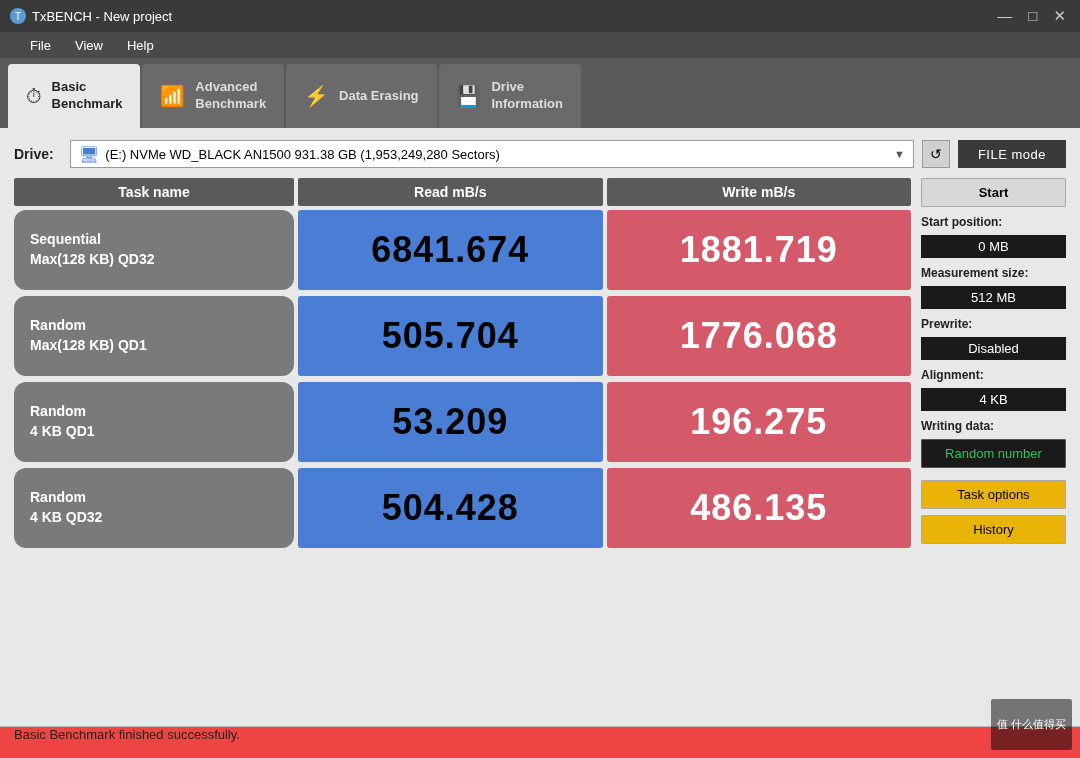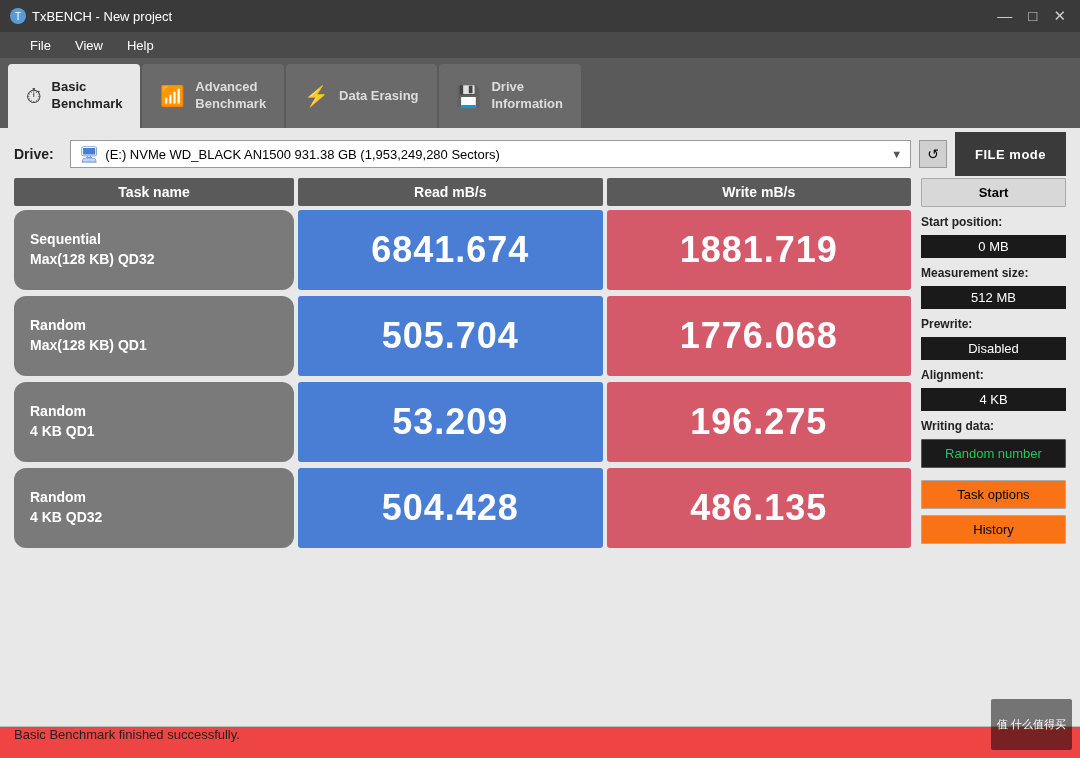--- a/index.html
+++ b/index.html
@@ -144,23 +144,23 @@
       align-items: center;
       justify-content: center;
       cursor: pointer;
       font-size: 14px;
     }
     .file-mode-btn {
       background: #3a3a3a;
       color: white;
       border: none;
       padding: 0 20px;
-      height: 44px;
-      font-size: 13px;
-      font-weight: 700;
+      height: 28px;
+      font-size: 13px;
+      font-weight: 400;
       cursor: pointer;
       letter-spacing: 0.5px;
     }
 
     
     .bench-table {
       flex: 1;
       display: flex;
       flex-direction: column;
       gap: 0;
@@ -198,21 +198,21 @@
       display: flex;
       align-items: center;
       padding: 0 16px;
       font-weight: 700;
       font-size: 14px;
       line-height: 1.4;
       border-radius: 12px;
     }
     .bench-value-read {
       background: #4a7ed4;
-      color: #ffffff;
+      color: #000000;
       display: flex;
       align-items: center;
       justify-content: center;
       font-size: 36px;
       font-weight: 700;
       border-radius: 3px;
       letter-spacing: 1px;
     }
     .bench-value-write {
       background: #d45a6a;
@@ -238,21 +238,21 @@
       flex-direction: column;
       gap: 8px;
     }
     .right-panel {
       width: 145px;
       display: flex;
       flex-direction: column;
       gap: 6px;
     }
     .right-btn {
-      background: #f97316;
+      background: #eab308;
       border: 1px solid #aaa;
       padding: 6px 8px;
       text-align: center;
       cursor: pointer;
       font-size: 13px;
       border-radius: 1px;
     }
     .right-btn.start-btn {
       background: #d8d8d8;
       font-weight: 600;

